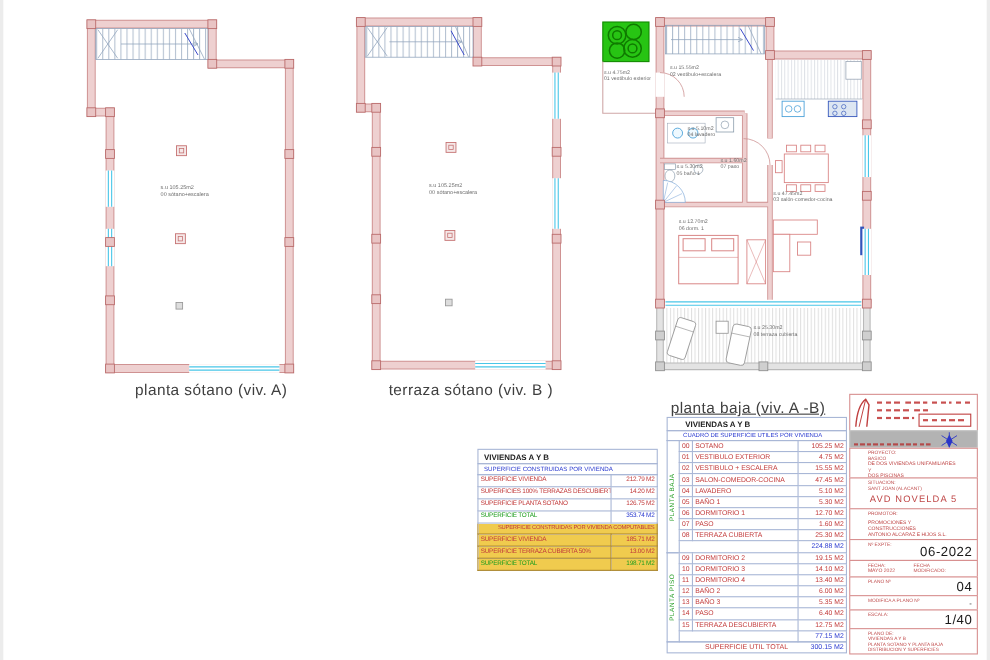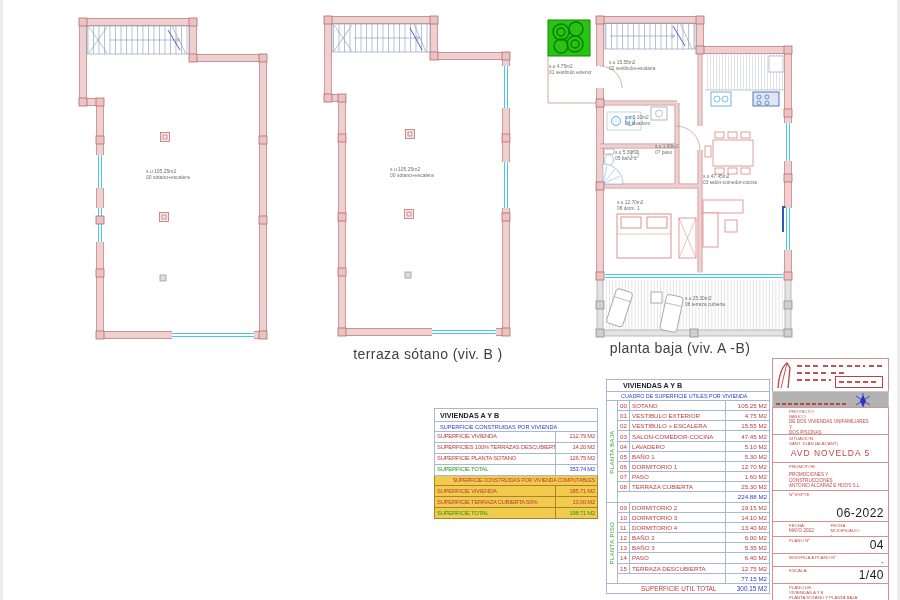--- a/index.html
+++ b/index.html
@@ -125,20 +125,21 @@
         <rect x="99.5" y="202.5" width="9" height="9" fill="#f5e8e8" stroke="#c47070" stroke-width="0.8"></rect>
         <rect x="102" y="205" width="4" height="4" fill="none" stroke="#c47070" stroke-width="0.7"></rect>
         <rect x="100" y="265" width="6" height="6" fill="#dddddd" stroke="#999999" stroke-width="0.8"></rect>
       </g>
     </svg>
     <div class="plabel" style="left:86px;top:158px;">
       <span>s.u 105.25m2</span>
       <span>00 sótano+escalera</span>
     </div>
   </div>
+  <div class="plan-title" style="left:82px;top:346px;">planta sótano (viv. A)</div>
 
   
   <div class="plan" id="plan-b" style="left:322px;top:10px;width:200px;height:335px;">
     <svg width="200" height="335" viewBox="0 0 200 335">
       <g>
         <path d="M6,10 H112 V46 H184 V322 H20 V88 H6 Z" fill="none" stroke="#cf9292" stroke-width="8"></path>
         <path d="M6,10 H112 V46 H184 V322 H20 V88 H6 Z" fill="none" stroke="#eed0d0" stroke-width="6.2"></path>
       </g>
       <g>
         <rect x="10" y="14" width="98" height="28" fill="url(#st)" stroke="#90a4bc" stroke-width="0.7"></rect>
@@ -342,21 +343,21 @@
     </div>
     <div class="rlabel" style="left:72px;top:192px;">
       <span>s.u 12.70m2</span>
       <span>06 dorm. 1</span>
     </div>
     <div class="rlabel" style="left:140px;top:288px;">
       <span>s.u 25.30m2</span>
       <span>08 terraza cubierta</span>
     </div>
   </div>
-  <div class="plan-title" style="left:570px;top:340px;">planta baja (viv. A -B)</div>
+  <div class="plan-title" style="left:570px;top:362px;text-decoration:underline;">planta baja (viv. A -B)</div>
 
   
   <div class="ltable">
     <div class="lt-title">VIVIENDAS A Y B</div>
     <div class="lt-sub">SUPERFICIE CONSTRUIDAS POR VIVIENDA</div>
     <table class="lt">
         <tbody>
           <tr class="r-citem">
             <td class="c0">SUPERFICIE VIVIENDA</td>
             <td class="c1">212.79 M2</td>
@@ -538,21 +539,21 @@
     <div class="tb-sec" style="height:29px;">
       <span class="tb-lab">SITUACION:</span>
       <span class="tb-lab">SANT JOAN (ALACANT)</span>
       <span class="tb-center">AVD NOVELDA 5</span>
     </div>
     <div class="tb-sec" style="height:29px;">
       <span class="tb-lab">PROMOTOR:</span>
       <span class="tb-red" style="margin-top:3px;">PROMOCIONES Y CONSTRUCCIONES</span>
       <span class="tb-red">ANTONIO ALCARAZ E HIJOS S.L.</span>
     </div>
-    <div class="tb-sec" style="height:32px;">
+    <div class="tb-sec" style="height:20px;">
       <span class="tb-lab">Nº EXPTE:</span>
       <span class="tb-big">06-2022</span>
     </div>
     <div class="tb-sec" style="height:16px;">
       <div class="fecha-cols">
         <div>
           <span class="tb-lab">FECHA:</span>
           <span class="tb-red">MAYO 2022</span>
         </div>
         <div>

